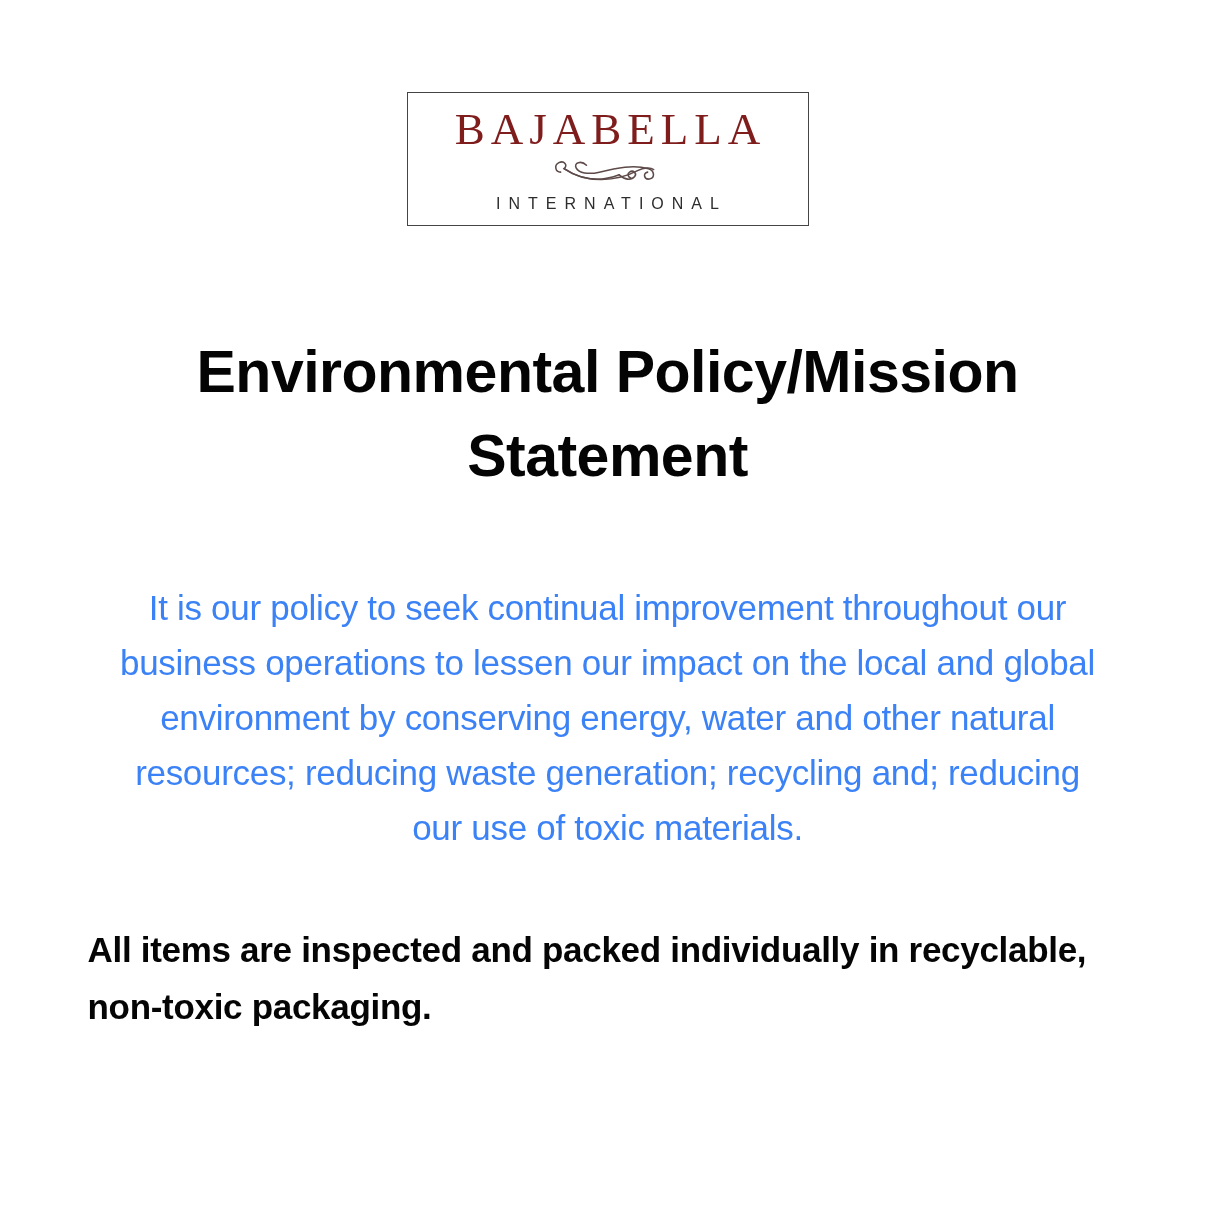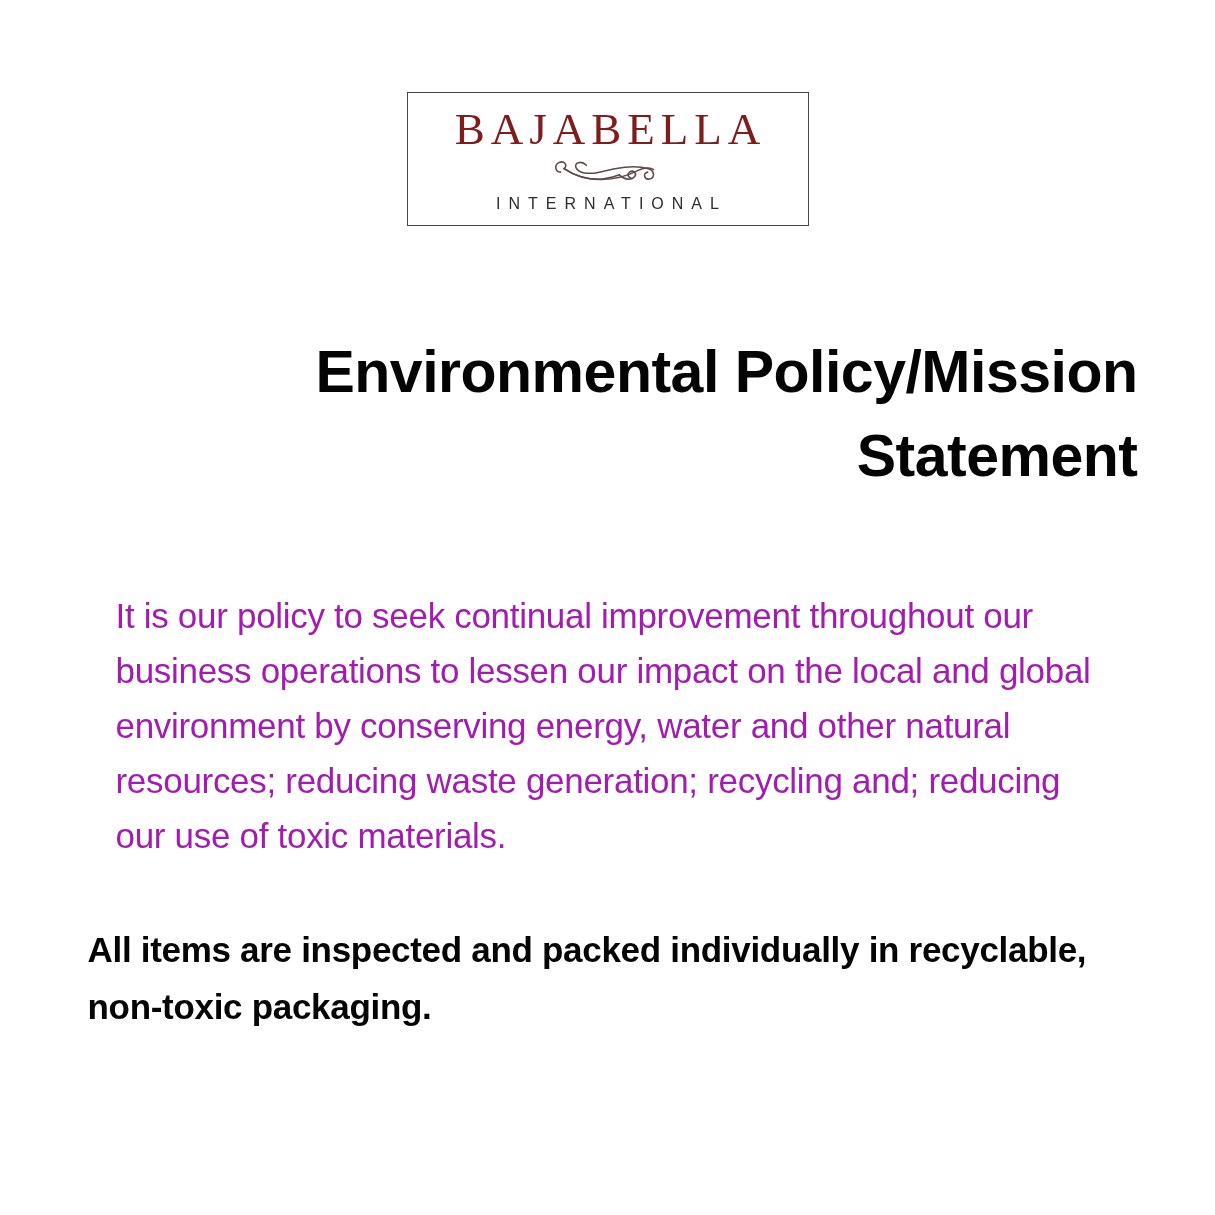--- a/index.html
+++ b/index.html
@@ -60,42 +60,42 @@
   }
 
   
   .heading {
     position: absolute;
     top: 330px;
     left: 50%;
     transform: translateX(-50%);
     width: 1060px;
     margin: 0;
-    text-align: right;
+    text-align: center;
     font-size: 59px;
     line-height: 84px;
     font-weight: bold;
     letter-spacing: -0.5px;
     color: #040404;
   }
 
   
   .body-text {
     position: absolute;
     top: 580px;
     left: 50%;
     transform: translateX(-50%);
     width: 1000px;
-    margin: 8px;
-    text-align: left;
+    margin: 0;
+    text-align: center;
     font-size: 35px;
     line-height: 55px;
     font-weight: normal;
     letter-spacing: -0.3px;
-    color: #a21caf;
+    color: #3b82f6;
   }
 
   
   .emphasis-text {
     position: absolute;
     top: 921px;
     left: 50%;
     transform: translateX(-50%);
     width: 1040px;
     margin: 0;

